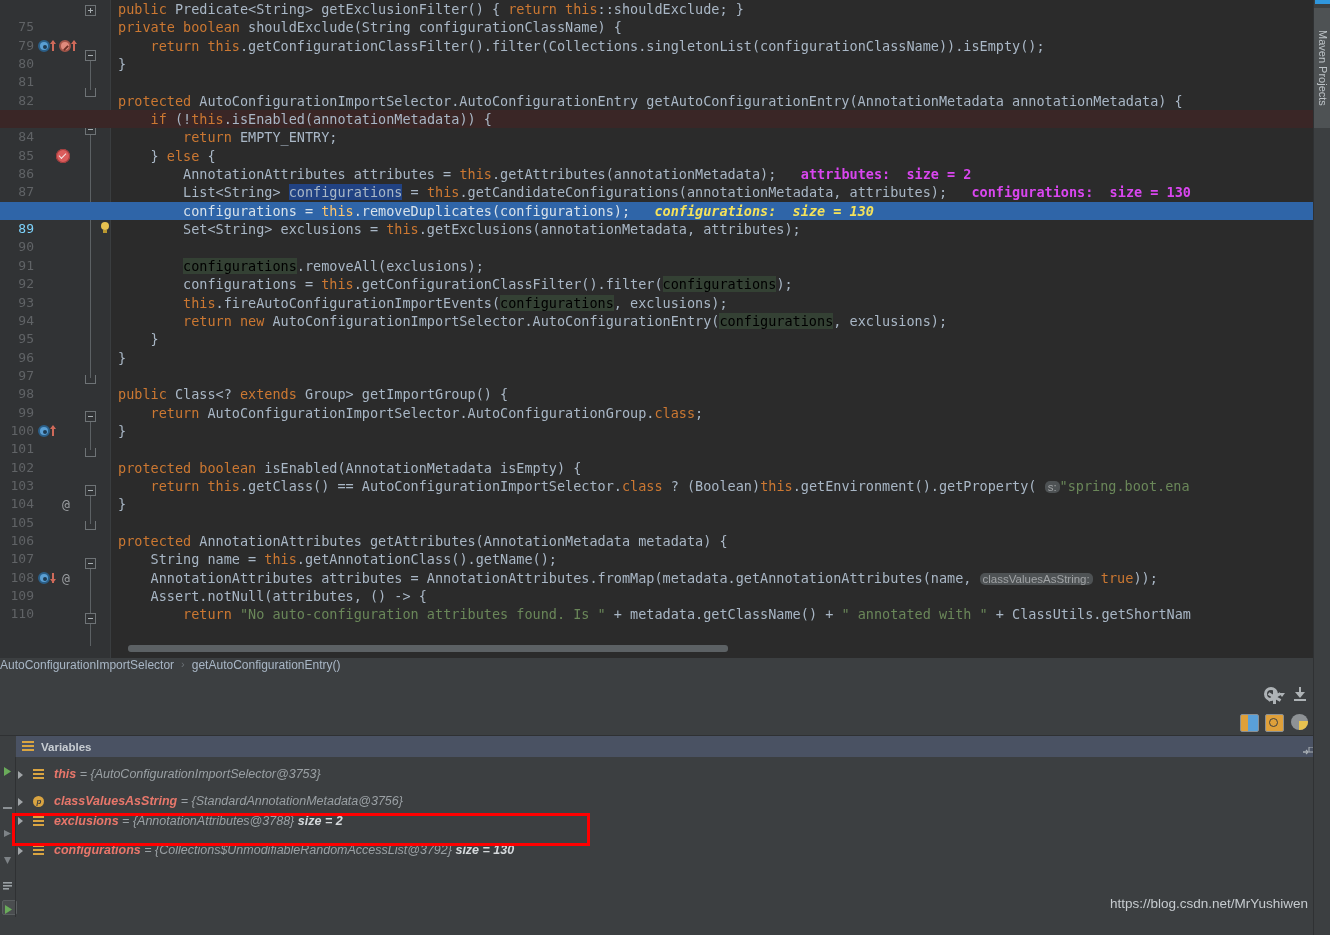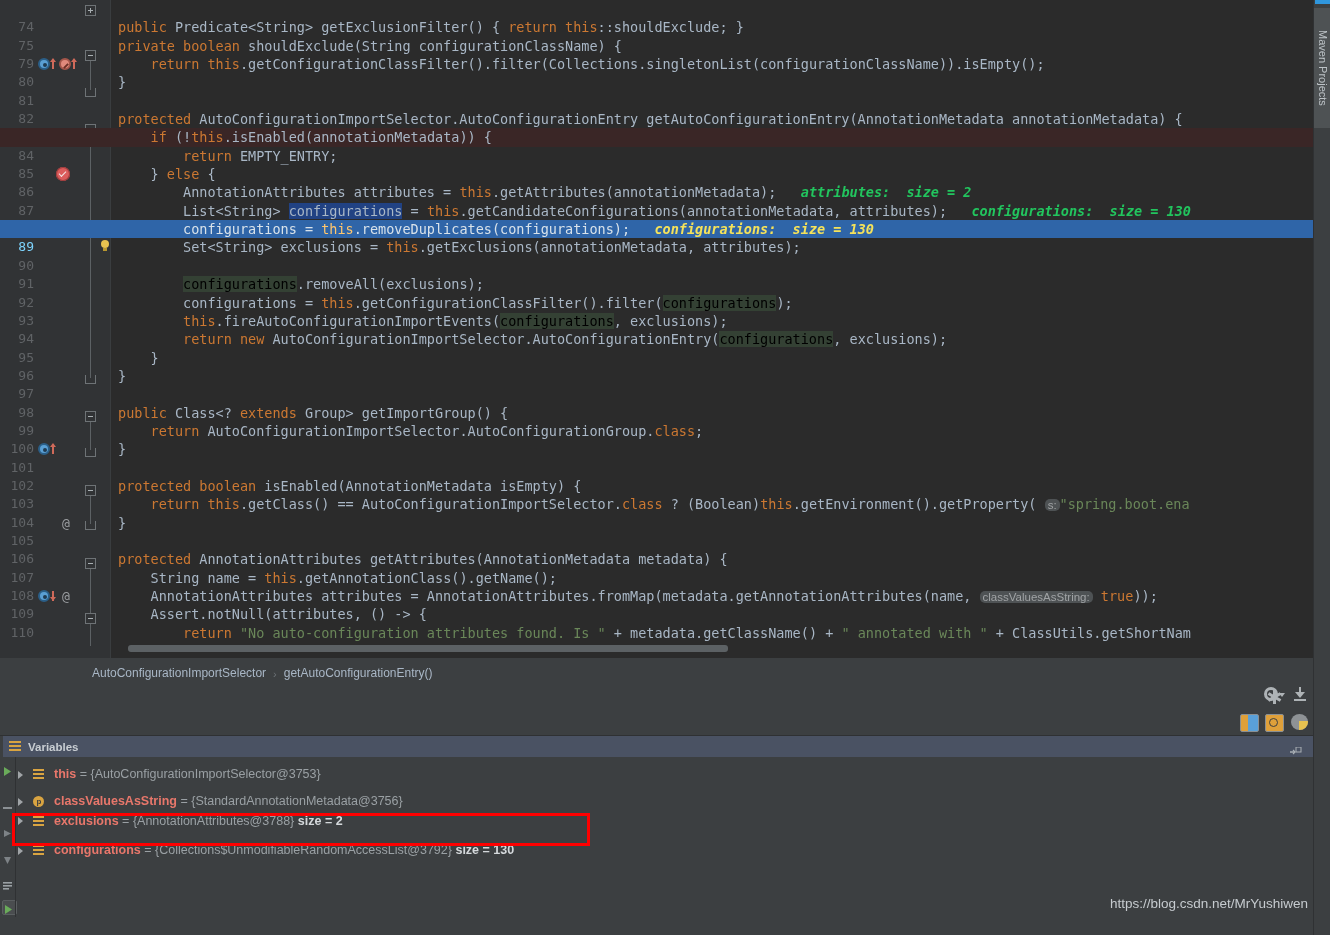--- a/index.html
+++ b/index.html
@@ -32,21 +32,21 @@
   .foldbox:after{content:"";position:absolute;left:2px;top:4px;width:5px;height:1px;background:#a9b0b3;}
   .foldbox.plus:before{content:"";position:absolute;left:4px;top:2px;width:1px;height:5px;background:#a9b0b3;}
   .foldend{position:absolute;left:2px;width:11px;height:9px;border:1px solid #6e7376;border-top:none;box-sizing:border-box;}
 
   
   .kw{color:#cc7832;}
   .txt{color:#a9b7c6;}
   .str{color:#6a8759;}
   .ident-use{background:#344134;}
   .ident-sel{background:#214283;color:#a9b7c6;}
-  .hint{color:#22c55e;font-style:italic;font-weight:bold;}
+  .hint{color:#d946ef;font-weight:bold;}
   .row.hl-exec .hint{color:#f5e25a;font-style:italic;font-weight:bold;}
   .row.hl-exec .txt,.row.hl-exec .kw,.row.hl-exec .str{color:#d8e2ea;}
   .row.hl-exec .kw{color:#ffc66d;}
   .pnhint{background:#4e5254;color:#a0a3a5;border-radius:5px;padding:0 3px;font-size:11.5px;font-family:"Liberation Sans",sans-serif;}
 
   
   .ic{position:absolute;top:3px;width:12px;height:12px;}
   .ic-ovr{border-radius:50%;background:#5a9fd4;border:2px solid #2b5f88;box-sizing:border-box;}
   .ic-ovr:after{content:"";position:absolute;left:3px;top:3px;width:4px;height:4px;border-radius:50%;background:#1f3b52;}
   .ic-impl{border-radius:50%;background:#e08a7c;border:2px solid #a4564a;box-sizing:border-box;}
@@ -59,21 +59,21 @@
   .bp{position:absolute;top:2px;width:14px;height:14px;border-radius:50%;background:#db5c5c;box-shadow:inset 0 0 0 1px #9e3c3c;}
   .bp:after{content:"";position:absolute;left:3px;top:4px;width:6px;height:3px;border-left:1.6px solid #f4e6e6;border-bottom:1.6px solid #f4e6e6;transform:rotate(-45deg);}
   .bulb{position:absolute;top:2px;width:10px;height:13px;}
   .bulb:before{content:"";position:absolute;left:1px;top:0;width:8px;height:8px;border-radius:50%;background:#e8c250;}
   .bulb:after{content:"";position:absolute;left:3px;top:8px;width:4px;height:3px;background:#b8972f;}
 
   
   .hscroll{position:absolute;left:128px;top:645px;width:600px;height:7px;background:#5c6164;border-radius:3px;}
 
   
-  .breadcrumb{position:absolute;left:0;top:658px;width:1313px;height:22px;background:#3c3f41;color:#a9b7c6;font-size:12px;display:flex;align-items:flex-end;padding-left:92px;box-sizing:border-box;}
+  .breadcrumb{position:absolute;left:0;top:658px;width:1313px;height:22px;background:#3c3f41;color:#a9b7c6;font-size:12px;display:flex;align-items:flex-start;box-sizing:border-box;}
   .bc-sep{margin:0 7px;color:#6b7276;font-size:11px;}
 
   
   .toolstrip{position:absolute;left:0;top:680px;width:1313px;height:28px;background:#3c3f41;border-bottom:1px solid #2f3133;}
   .toolstrip2{position:absolute;left:0;top:708px;width:1313px;height:28px;background:#3c3f41;}
   .ticon{position:absolute;top:5px;width:18px;height:18px;}
 
   
   .gear{position:relative;width:14px;height:14px;border-radius:50%;border:3px solid #aeb3b6;box-sizing:border-box;}
   .gear-tooth{position:absolute;width:3px;height:14px;background:#aeb3b6;left:5.5px;top:0;}
@@ -85,28 +85,28 @@
 
   .dbgic{position:relative;width:17px;height:16px;border-radius:2px;}
   .dbg-thread{background:linear-gradient(90deg,#dfa03a 0 40%,#5aa0d8 40% 100%);border:1px solid #8a8f92;}
   .dbg-watch{background:#dfa03a;border:1px solid #8a8f92;}
   .dbg-watch:after{content:"";position:absolute;left:3px;top:3px;width:7px;height:7px;border:1.5px solid #3c3f41;border-radius:50%;}
   .dbg-mem{background:#8e9295;border-radius:50%;overflow:hidden;}
   .dbg-mem:after{content:"";position:absolute;right:0;bottom:0;width:9px;height:9px;background:#e8c250;}
 
   
   .varpanel{position:absolute;left:0;top:736px;width:1330px;height:199px;background:#3c3f41;}
-  .varhdr{position:absolute;left:3px;top:0;width:1313px;height:21px;background:#4a5263;display:flex;align-items:center;}
+  .varhdr{position:absolute;left:16px;top:0;width:1313px;height:21px;background:#4a5263;display:flex;align-items:center;}
   .varhdr-icon{width:12px;height:12px;margin-left:6px;margin-right:7px;position:relative;}
   .stacklines{position:relative;width:12px;height:12px;}
   .stacklines i{position:absolute;left:0;width:12px;height:2px;background:#d9a441;display:block;}
   .varhdr-title{color:#c8cdd2;font-size:11.5px;font-weight:bold;}
   .varhdr-min{position:absolute;right:14px;top:6px;width:12px;height:9px;}
 
-  .varbody{position:absolute;left:0;top:21px;width:1313px;height:178px;background:#3c3f41;}
+  .varbody{position:absolute;left:0;top:21px;width:1313px;height:178px;background:#3c3f41;font-style:italic;}
   .varrow{position:relative;height:19.6px;line-height:19.6px;padding-left:18px;font-size:12.5px;white-space:nowrap;}
   .tw{display:inline-block;width:0;height:0;border-left:5px solid #a0a4a7;border-top:4px solid transparent;border-bottom:4px solid transparent;vertical-align:middle;margin-right:7px;}
   .vicon{display:inline-block;width:11px;height:11px;vertical-align:middle;margin-right:6px;position:relative;}
   .vicon.list i{position:absolute;left:0;width:11px;height:2px;background:#d9a441;}
   .vicon.param{border-radius:50%;background:#d9a441;color:#3c3f41;font-size:8px;line-height:11px;text-align:center;font-weight:bold;}
   .vname{color:#e8776b;font-weight:bold;}
   .veq{color:#9aa0a4;}
   .vval{color:#9aa0a4;}
   .vsize{color:#d4d8db;font-weight:bold;}
 
@@ -149,23 +149,20 @@
       <div class="foldline" style="top:492px;height:32px"></div>
       <div class="foldbox" style="top:485px"></div>
       <div class="foldend" style="top:521px"></div>
       <div class="foldline" style="top:566px;height:80px"></div>
       <div class="foldbox" style="top:558px"></div>
       <div class="foldbox" style="top:613px"></div>
     </div>
 
     <div class="code-rows">
 
-      <div class="row">
-        <span class="lineno">74</span>
-      </div>
 
       <div class="row">
         <span class="lineno">75</span>
         <span class="gicons">
           <span class="ic ic-ovr" style="left:0"></span>
           <span class="arr up" style="left:12px"></span>
           <span class="ic ic-impl" style="left:21px"></span>
           <span class="arr up" style="left:33px"></span>
         </span>
         <span class="codetext"><span class="kw">public </span><span class="txt">Predicate&lt;String&gt; getExclusionFilter() </span><span class="txt">{ </span><span class="kw">return </span><span class="kw">this</span><span class="txt">::shouldExclude; </span><span class="txt">}</span></span>

